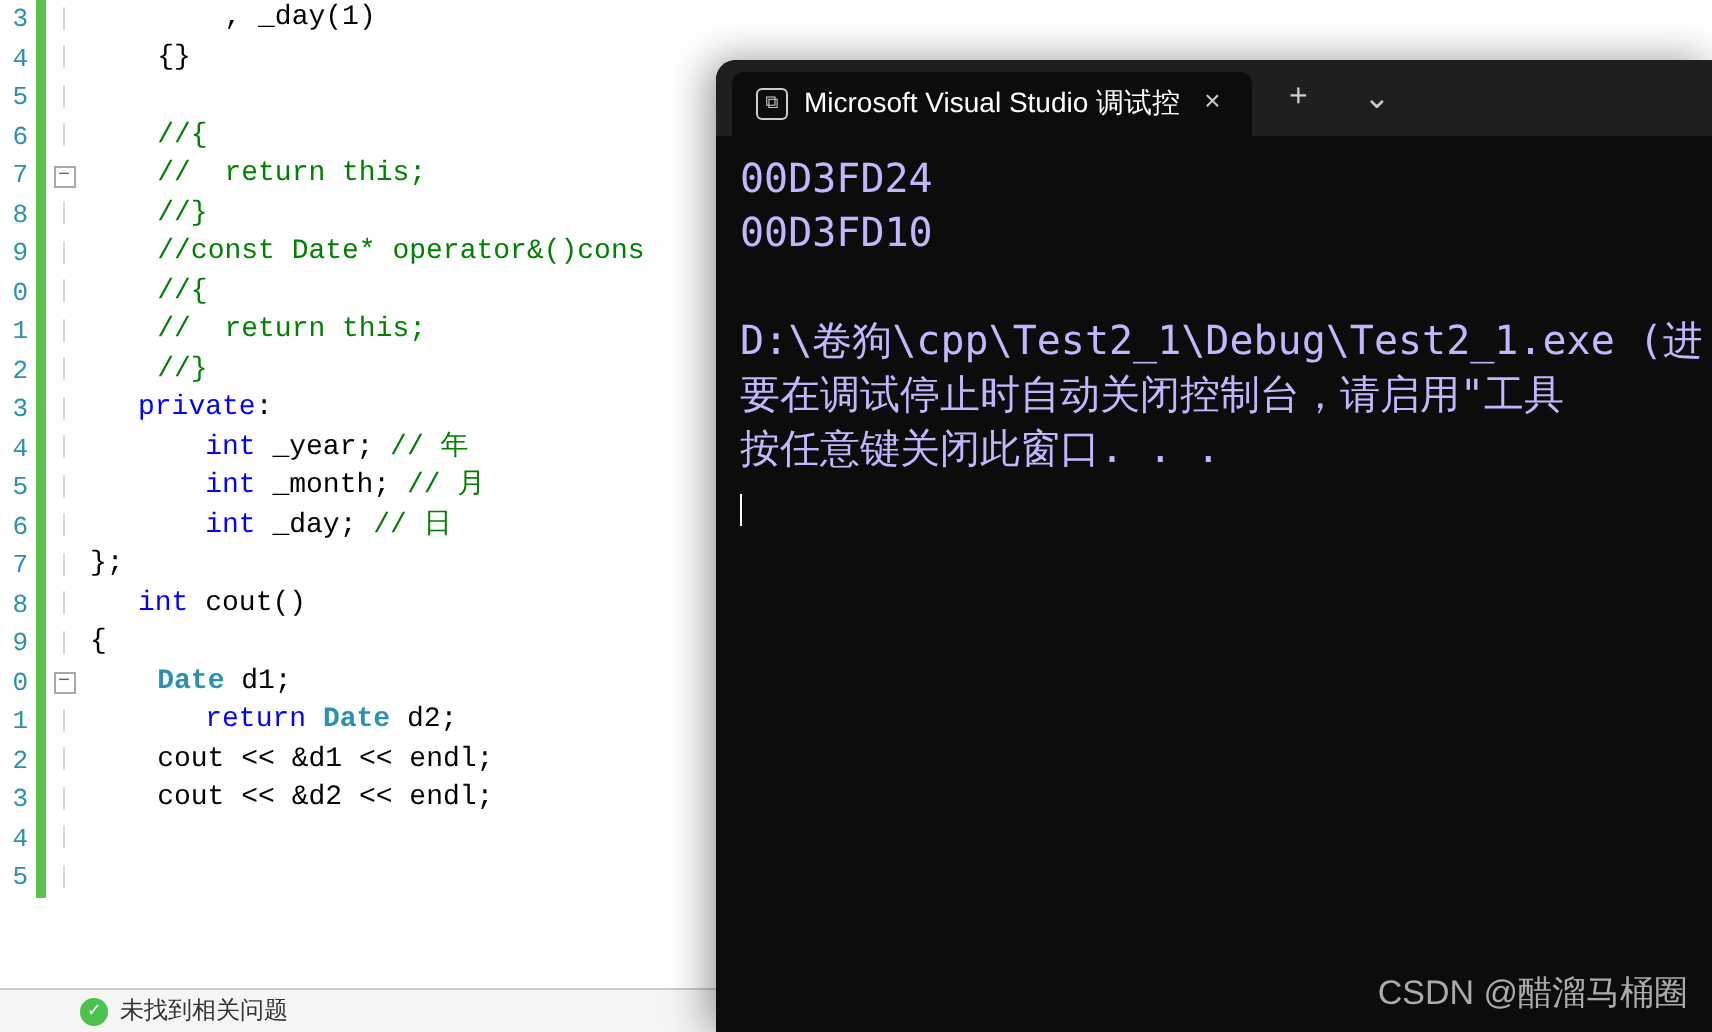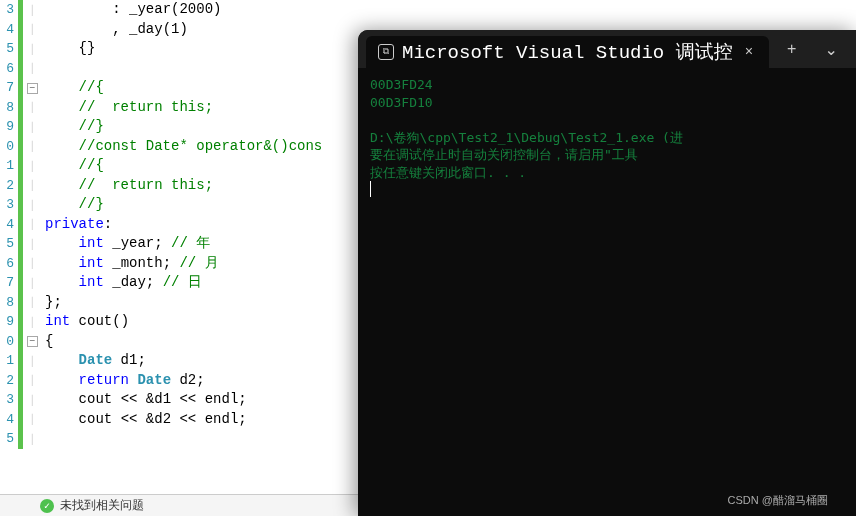--- a/index.html
+++ b/index.html
@@ -67,21 +67,21 @@
       flex: 1;
       padding-left: 4px;
     }
     .code-line {
       height: 19.5px;
       white-space: pre;
       font-size: 14px;
       line-height: 19.5px;
     }
     .c-comment { color: #008000; }
-    .c-keyword { color: #0000ff; }
+    .c-keyword { color: #0000ff; margin-left: 24px; }
     .c-type { color: #2b91af; font-weight: bold; }
     .c-punc { color: #000; }
     .c-str, .c-num { color: #000; }
     .c-text { color: #000; }
     .status-bar {
       position: absolute;
       bottom: 0;
       left: 0;
       right: 0;
       height: 22px;
@@ -142,59 +142,59 @@
       border: 1.5px solid #ccc;
       border-radius: 3px;
       display: flex;
       align-items: center;
       justify-content: center;
       font-size: 9px;
       color: #ccc;
     }
     .term-title {
       color: #fff;
-      font-size: 19px;
-      font-family: Liberation Mono, monospace;
+      font-size: 14px;
+      font-family: Liberation Sans, sans-serif;
       text-align: right;
     }
     .term-close {
       color: #ccc;
       font-size: 14px;
       cursor: pointer;
       padding: 0 4px;
     }
     .term-btn {
       color: #ccc;
       font-size: 16px;
       padding: 4px 10px;
       cursor: pointer;
       font-family: 'Segoe UI', sans-serif;
     }
     .term-body {
       flex: 1;
       padding: 8px 12px;
-      color: #15803d;
+      color: #c4b5fd;
       font-family: 'NSimSun', Consolas, monospace;
-      font-size: 13px;
+      font-size: 20px;
       line-height: 1.35;
       white-space: pre;
     }
     .term-cursor {
       display: inline-block;
       width: 1px;
       height: 16px;
       background: #fff;
       vertical-align: text-bottom;
     }
     .watermark {
       position: absolute;
       bottom: 8px;
-      right: 28px;
+      right: 12px;
       color: #aaa;
-      font-size: 11px;
+      font-size: 17px;
       font-family: 'Microsoft YaHei', sans-serif;
     }
   </style>
 </head>
 <body>
 
 <div class="editor">
   <div class="gutter" id="gutter">
       <div class="line-row">
         <div class="line-num">3</div>
@@ -306,21 +306,20 @@
         <div class="change-bar"></div>
         <div class="fold-col"><span class="fold-line">│</span></div>
       </div>
       <div class="line-row">
         <div class="line-num">5</div>
         <div class="change-bar"></div>
         <div class="fold-col"><span class="fold-line">│</span></div>
       </div>
     </div>
   <div class="code-area" id="codearea">
-      <div class="code-line"><span class="c-text">        </span><span class="c-punc">: </span><span class="c-text">_year</span><span class="c-punc">(</span><span class="c-num">2000</span><span class="c-punc">)</span></div>
       <div class="code-line"><span class="c-text">        </span><span class="c-punc">, </span><span class="c-text">_day</span><span class="c-punc">(</span><span class="c-num">1</span><span class="c-punc">)</span></div>
       <div class="code-line"><span class="c-text">    </span><span class="c-punc">{}</span></div>
       <div class="code-line"><span class="c-text">    </span></div>
       <div class="code-line"><span class="c-text">    </span><span class="c-comment">//{</span></div>
       <div class="code-line"><span class="c-text">    </span><span class="c-comment">//  return this;</span></div>
       <div class="code-line"><span class="c-text">    </span><span class="c-comment">//}</span></div>
       <div class="code-line"><span class="c-text">    </span><span class="c-comment">//const Date* operator&amp;()cons</span></div>
       <div class="code-line"><span class="c-text">    </span><span class="c-comment">//{</span></div>
       <div class="code-line"><span class="c-text">    </span><span class="c-comment">//  return this;</span></div>
       <div class="code-line"><span class="c-text">    </span><span class="c-comment">//}</span></div>

